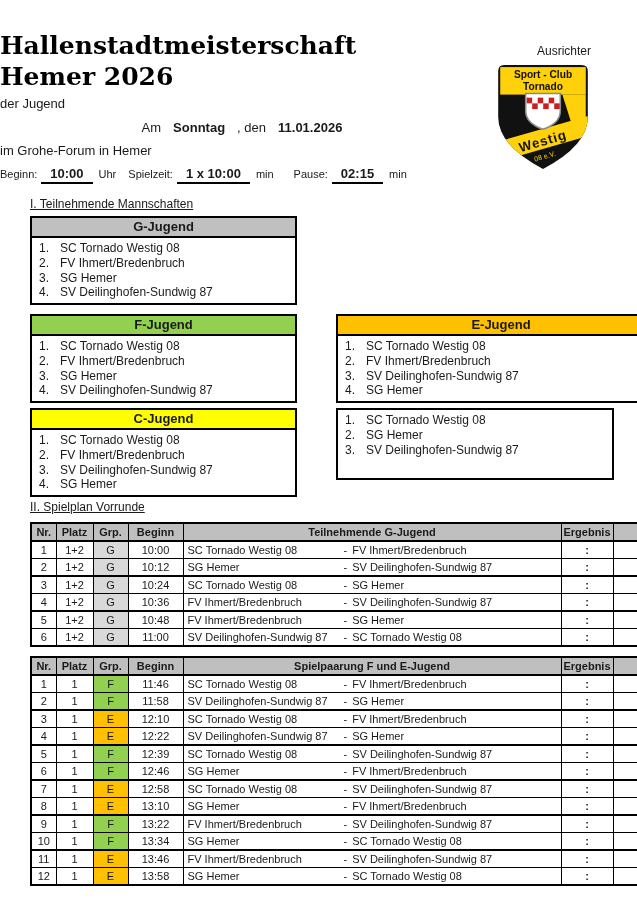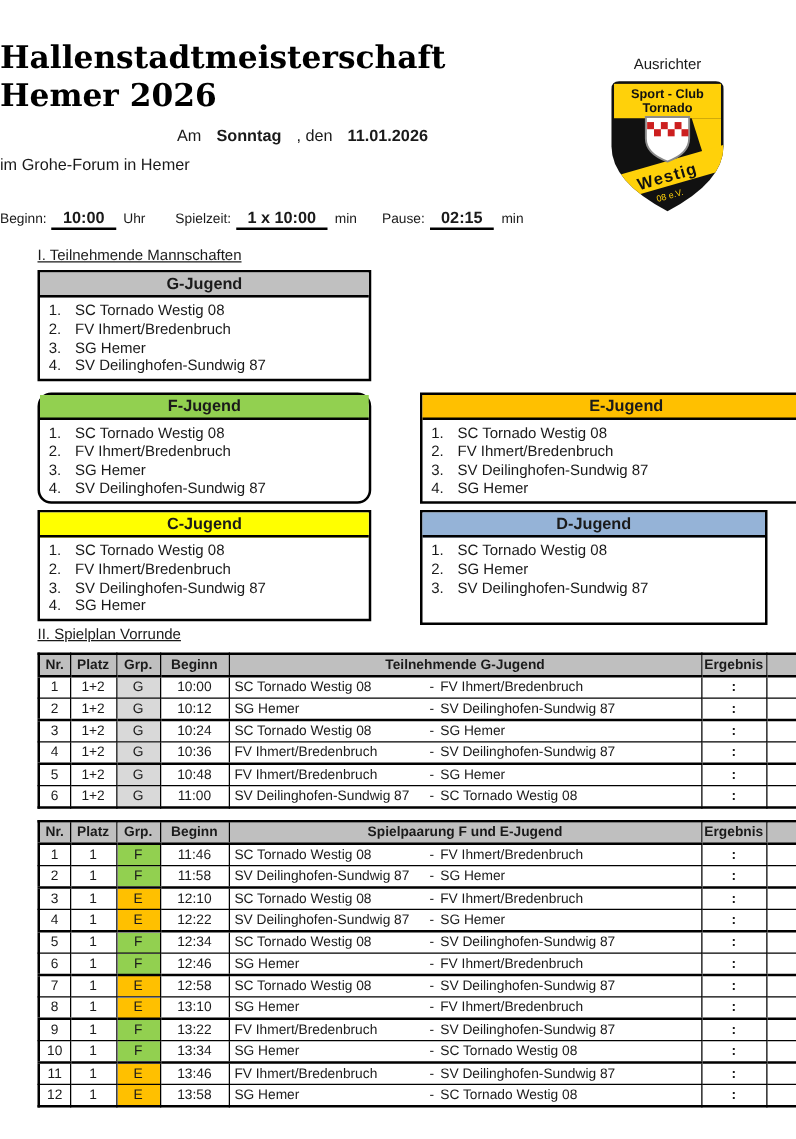--- a/index.html
+++ b/index.html
@@ -13,37 +13,37 @@
   .subtitle { font-size:13px; margin-top:4px; }
   .date-line { margin-top:9px; font-size:13px; display:flex; justify-content:center; align-items:baseline; gap:12px; }
   .date-line .b { font-weight:bold; }
   .venue { font-size:13px; margin-top:8px; }
   .info-line { position:absolute; left:0; top:166px; width:637px; display:flex; align-items:baseline; font-size:11px; }
   .info-line .lbl { }
   .info-line .val {
     font-weight:bold; font-size:13px; border-bottom:2px solid #000;
     padding:0 9px 1px 9px; text-align:center; margin:0 4px;
   }
-  .ml55{} .ml24{margin-left:24px;} .ml34{margin-left:20px;} .ml2{margin-left:2px;}
+  .ml55{} .ml24{margin-left:12px;} .ml34{margin-left:20px;} .ml2{margin-left:2px;}
   
-  .organizer { position:absolute; left:477px; top:44px; width:114px; text-align:center; }
+  .organizer { position:absolute; left:477px; top:44px; width:114px; text-align:right; }
   .organizer-label { font-size:12px; }
   .shield-svg { width:96px; height:110px; margin-top:4px; }
   
   .section-title { position:absolute; left:30px; font-size:12px; text-decoration:underline; }
   .sec1 { top:197px; }
   .sec2 { top:500px; }
   
   .tbox { position:absolute; border:2px solid #000; background:#fff; box-sizing:border-box; }
   .tbox-header { height:18px; line-height:18px; border-bottom:2px solid #000; text-align:center; font-weight:bold; font-size:13px; }
   .tbox-items { padding:3px 0 3px 0; }
   .titem { display:flex; font-size:12px; line-height:14.8px; padding-left:7px; }
   .tnum { width:21px; flex:none; }
   .pos-g { left:30px; top:216px; width:267px; }
-  .pos-f { left:30px; top:314px; width:267px;border-radius:11px; }
+  .pos-f { left:30px; top:314px; width:267px; }
   .pos-e { left:336px; top:314px; width:330px; }
   .pos-c { left:30px; top:408px; width:267px; }
   .pos-d { left:336px; top:408px; width:278px; }
   .pos-d .tbox-items { min-height:62px; }
   
   table.sched {
     position:absolute; left:30px; border-collapse:collapse; table-layout:fixed;
     width:578px; background:#fff; border:2px solid #000;
   }
   .t1 { top:522px; } .t2 { top:656px; }
@@ -59,20 +59,21 @@
   tr.pend td { border-bottom-width:2px; }
 </style>
 </head>
 <body>
 
 <div class="page">
 
   <div class="title-block">
     <div class="title-line">Hallenstadtmeisterschaft</div>
     <div class="title-line">Hemer 2026</div>
+    <div class="subtitle">der Jugend</div>
     <div class="date-line">
       <span>Am</span>
       <span class="b">Sonntag</span>
       <span>, den</span>
       <span class="b">11.01.2026</span>
     </div>
     <div class="venue">im Grohe-Forum in Hemer</div>
   </div>
 
   <div class="info-line">
@@ -207,21 +208,20 @@
           <span>SV Deilinghofen-Sundwig 87</span>
         </div>
       <div class="titem">
           <span class="tnum">4.</span>
           <span>SG Hemer</span>
         </div>
     </div>
   </div>
 
   <div class="tbox pos-d">
-    <div class="tbox-header" style="background-color: rgb(149, 179, 215);">D-Jugend</div>
     <div class="tbox-items">
       <div class="titem">
           <span class="tnum">1.</span>
           <span>SC Tornado Westig 08</span>
         </div>
       <div class="titem">
           <span class="tnum">2.</span>
           <span>SG Hemer</span>
         </div>
       <div class="titem">
@@ -367,21 +367,21 @@
           <td style="background-color: rgb(255, 192, 0);">E</td>
           <td>12:22</td>
           <td class="pairing"><span class="home">SV Deilinghofen-Sundwig 87</span><span class="sep">-</span><span>SG Hemer</span></td>
           <td class="erg">:</td>
           <td></td>
         </tr>
       <tr>
           <td>5</td>
           <td>1</td>
           <td style="background-color: rgb(146, 208, 80);">F</td>
-          <td>12:34</td>
+          <td>12:39</td>
           <td class="pairing"><span class="home">SC Tornado Westig 08</span><span class="sep">-</span><span>SV Deilinghofen-Sundwig 87</span></td>
           <td class="erg">:</td>
           <td></td>
         </tr>
       <tr class="pend">
           <td>6</td>
           <td>1</td>
           <td style="background-color: rgb(146, 208, 80);">F</td>
           <td>12:46</td>
           <td class="pairing"><span class="home">SG Hemer</span><span class="sep">-</span><span>FV Ihmert/Bredenbruch</span></td>

